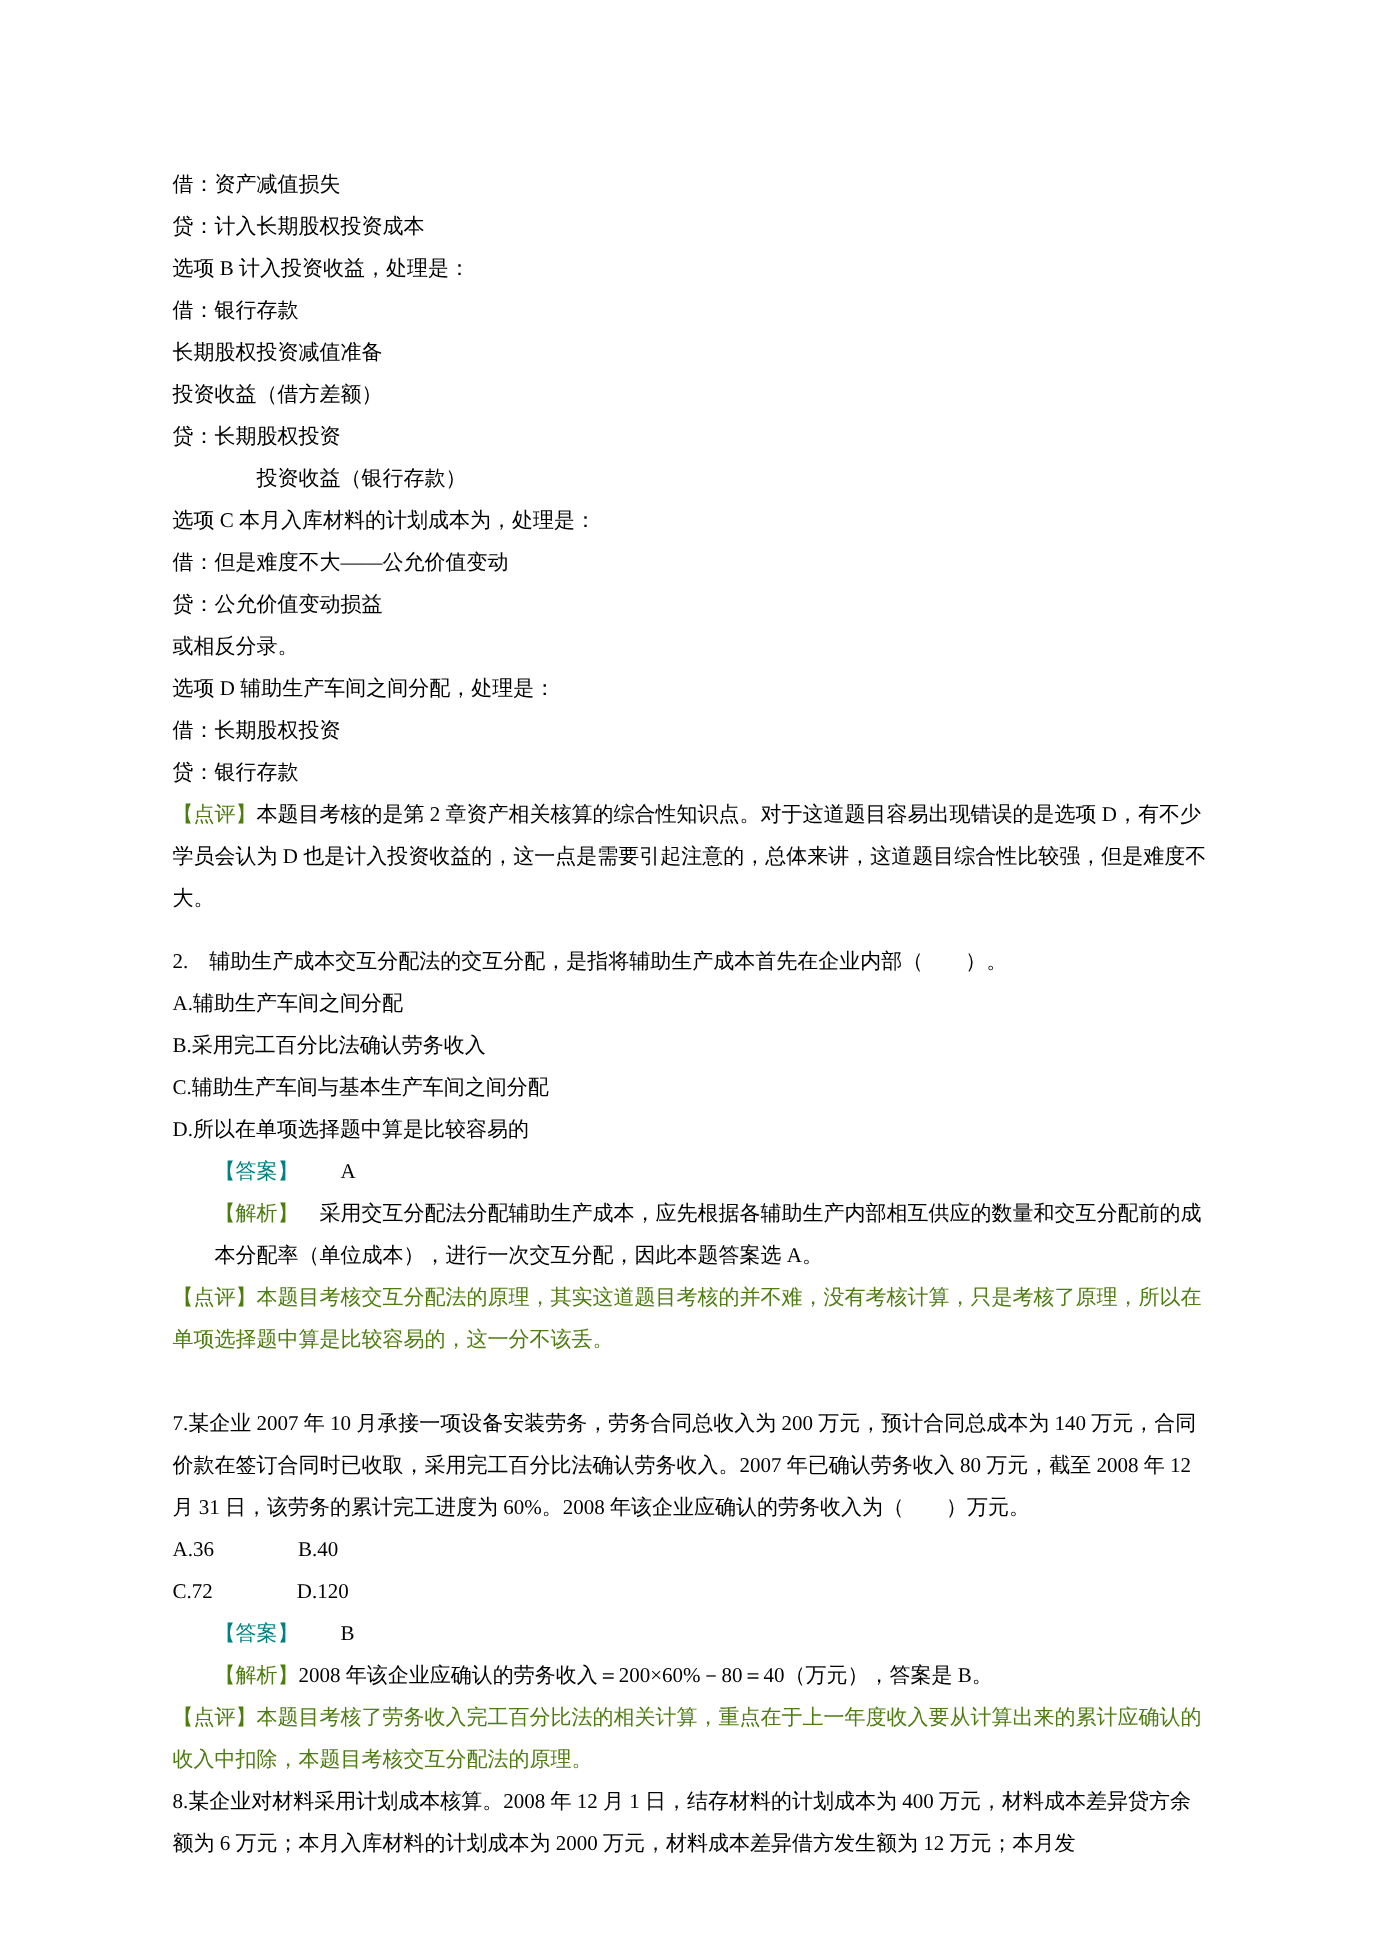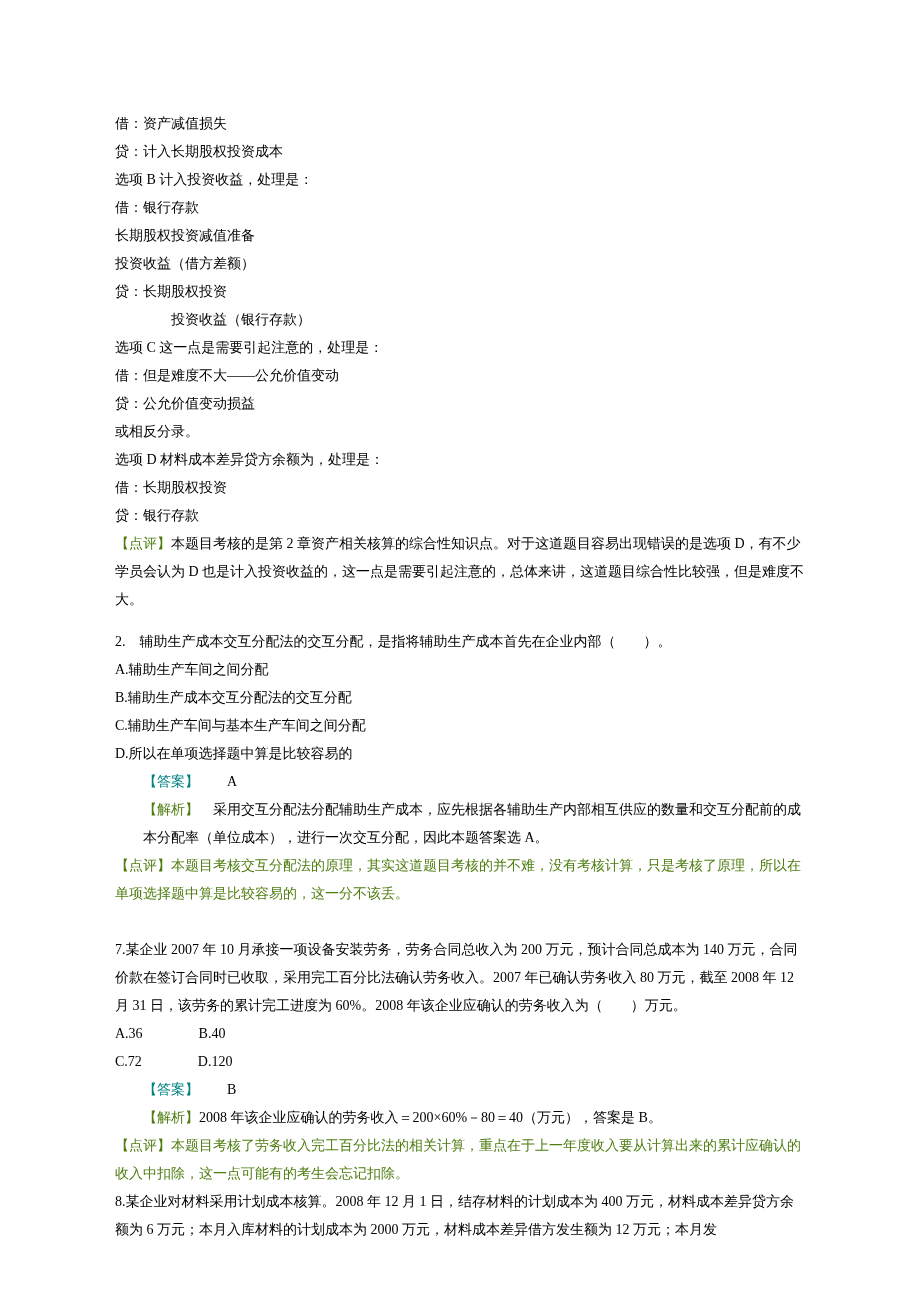--- a/index.html
+++ b/index.html
@@ -38,42 +38,42 @@
 <body>
 
 <p class="line">借：资产减值损失</p>
 <p class="line">贷：计入长期股权投资成本</p>
 <p class="line">选项 B 计入投资收益，处理是：</p>
 <p class="line">借：银行存款</p>
 <p class="line">长期股权投资减值准备</p>
 <p class="line">投资收益（借方差额）</p>
 <p class="line">贷：长期股权投资</p>
 <p class="line indent2">投资收益（银行存款）</p>
-<p class="line">选项 C 这一点是需要引起注意的，处理是：</p>
+<p class="line">选项 C 本月入库材料的计划成本为，处理是：</p>
 <p class="line">借：但是难度不大——公允价值变动</p>
 <p class="line">贷：公允价值变动损益</p>
 <p class="line">或相反分录。</p>
-<p class="line">选项 D 材料成本差异贷方余额为，处理是：</p>
+<p class="line">选项 D 辅助生产车间之间分配，处理是：</p>
 <p class="line">借：长期股权投资</p>
 <p class="line">贷：银行存款</p>
 <p class="line"><span class="red">【点评】</span><span>本题目考核的是第 2 章资产相关核算的综合性知识点。对于这道题目容易出现错误的是选项 D，有不少学员会认为 D 也是计入投资收益的，这一点是需要引起注意的，总体来讲，这道题目综合性比较强，但是难度不大。</span></p>
 
 <div class="blank"></div>
 
 <p class="line">2.　辅助生产成本交互分配法的交互分配，是指将辅助生产成本首先在企业内部（　　）。</p>
 <p class="line">A.辅助生产车间之间分配</p>
-<p class="line">B.辅助生产成本交互分配法的交互分配</p>
+<p class="line">B.采用完工百分比法确认劳务收入</p>
 <p class="line">C.辅助生产车间与基本生产车间之间分配</p>
 <p class="line">D.所以在单项选择题中算是比较容易的</p>
 <p class="line indent1"><span class="green">【答案】</span><span>　　A</span></p>
 <p class="line indent1"><span class="red">【解析】</span><span>　采用交互分配法分配辅助生产成本，应先根据各辅助生产内部相互供应的数量和交互分配前的成本分配率（单位成本），进行一次交互分配，因此本题答案选 A。</span></p>
 <p class="line red"><span>【点评】</span><span>本题目考核交互分配法的原理，其实这道题目考核的并不难，没有考核计算，只是考核了原理，所以在单项选择题中算是比较容易的，这一分不该丢。</span></p>
 
 <div class="blank"></div>
 <div class="blank"></div>
 
 <p class="line">7.某企业 2007 年 10 月承接一项设备安装劳务，劳务合同总收入为 200 万元，预计合同总成本为 140 万元，合同价款在签订合同时已收取，采用完工百分比法确认劳务收入。2007 年已确认劳务收入 80 万元，截至 2008 年 12 月 31 日，该劳务的累计完工进度为 60%。2008 年该企业应确认的劳务收入为（　　）万元。</p>
 <p class="line">A.36　　　　B.40</p>
 <p class="line">C.72　　　　D.120</p>
 <p class="line indent1"><span class="green">【答案】</span><span>　　B</span></p>
 <p class="line indent1"><span class="red">【解析】</span><span>2008 年该企业应确认的劳务收入＝200×60%－80＝40（万元），答案是 B。</span></p>
-<p class="line red"><span>【点评】</span><span>本题目考核了劳务收入完工百分比法的相关计算，重点在于上一年度收入要从计算出来的累计应确认的收入中扣除，这一点可能有的考生会忘记扣除。</span></p>
+<p class="line red"><span>【点评】</span><span>本题目考核了劳务收入完工百分比法的相关计算，重点在于上一年度收入要从计算出来的累计应确认的收入中扣除，本题目考核交互分配法的原理。</span></p>
 <p class="line">8.某企业对材料采用计划成本核算。2008 年 12 月 1 日，结存材料的计划成本为 400 万元，材料成本差异贷方余额为 6 万元；本月入库材料的计划成本为 2000 万元，材料成本差异借方发生额为 12 万元；本月发</p>
 
 </body></html>

